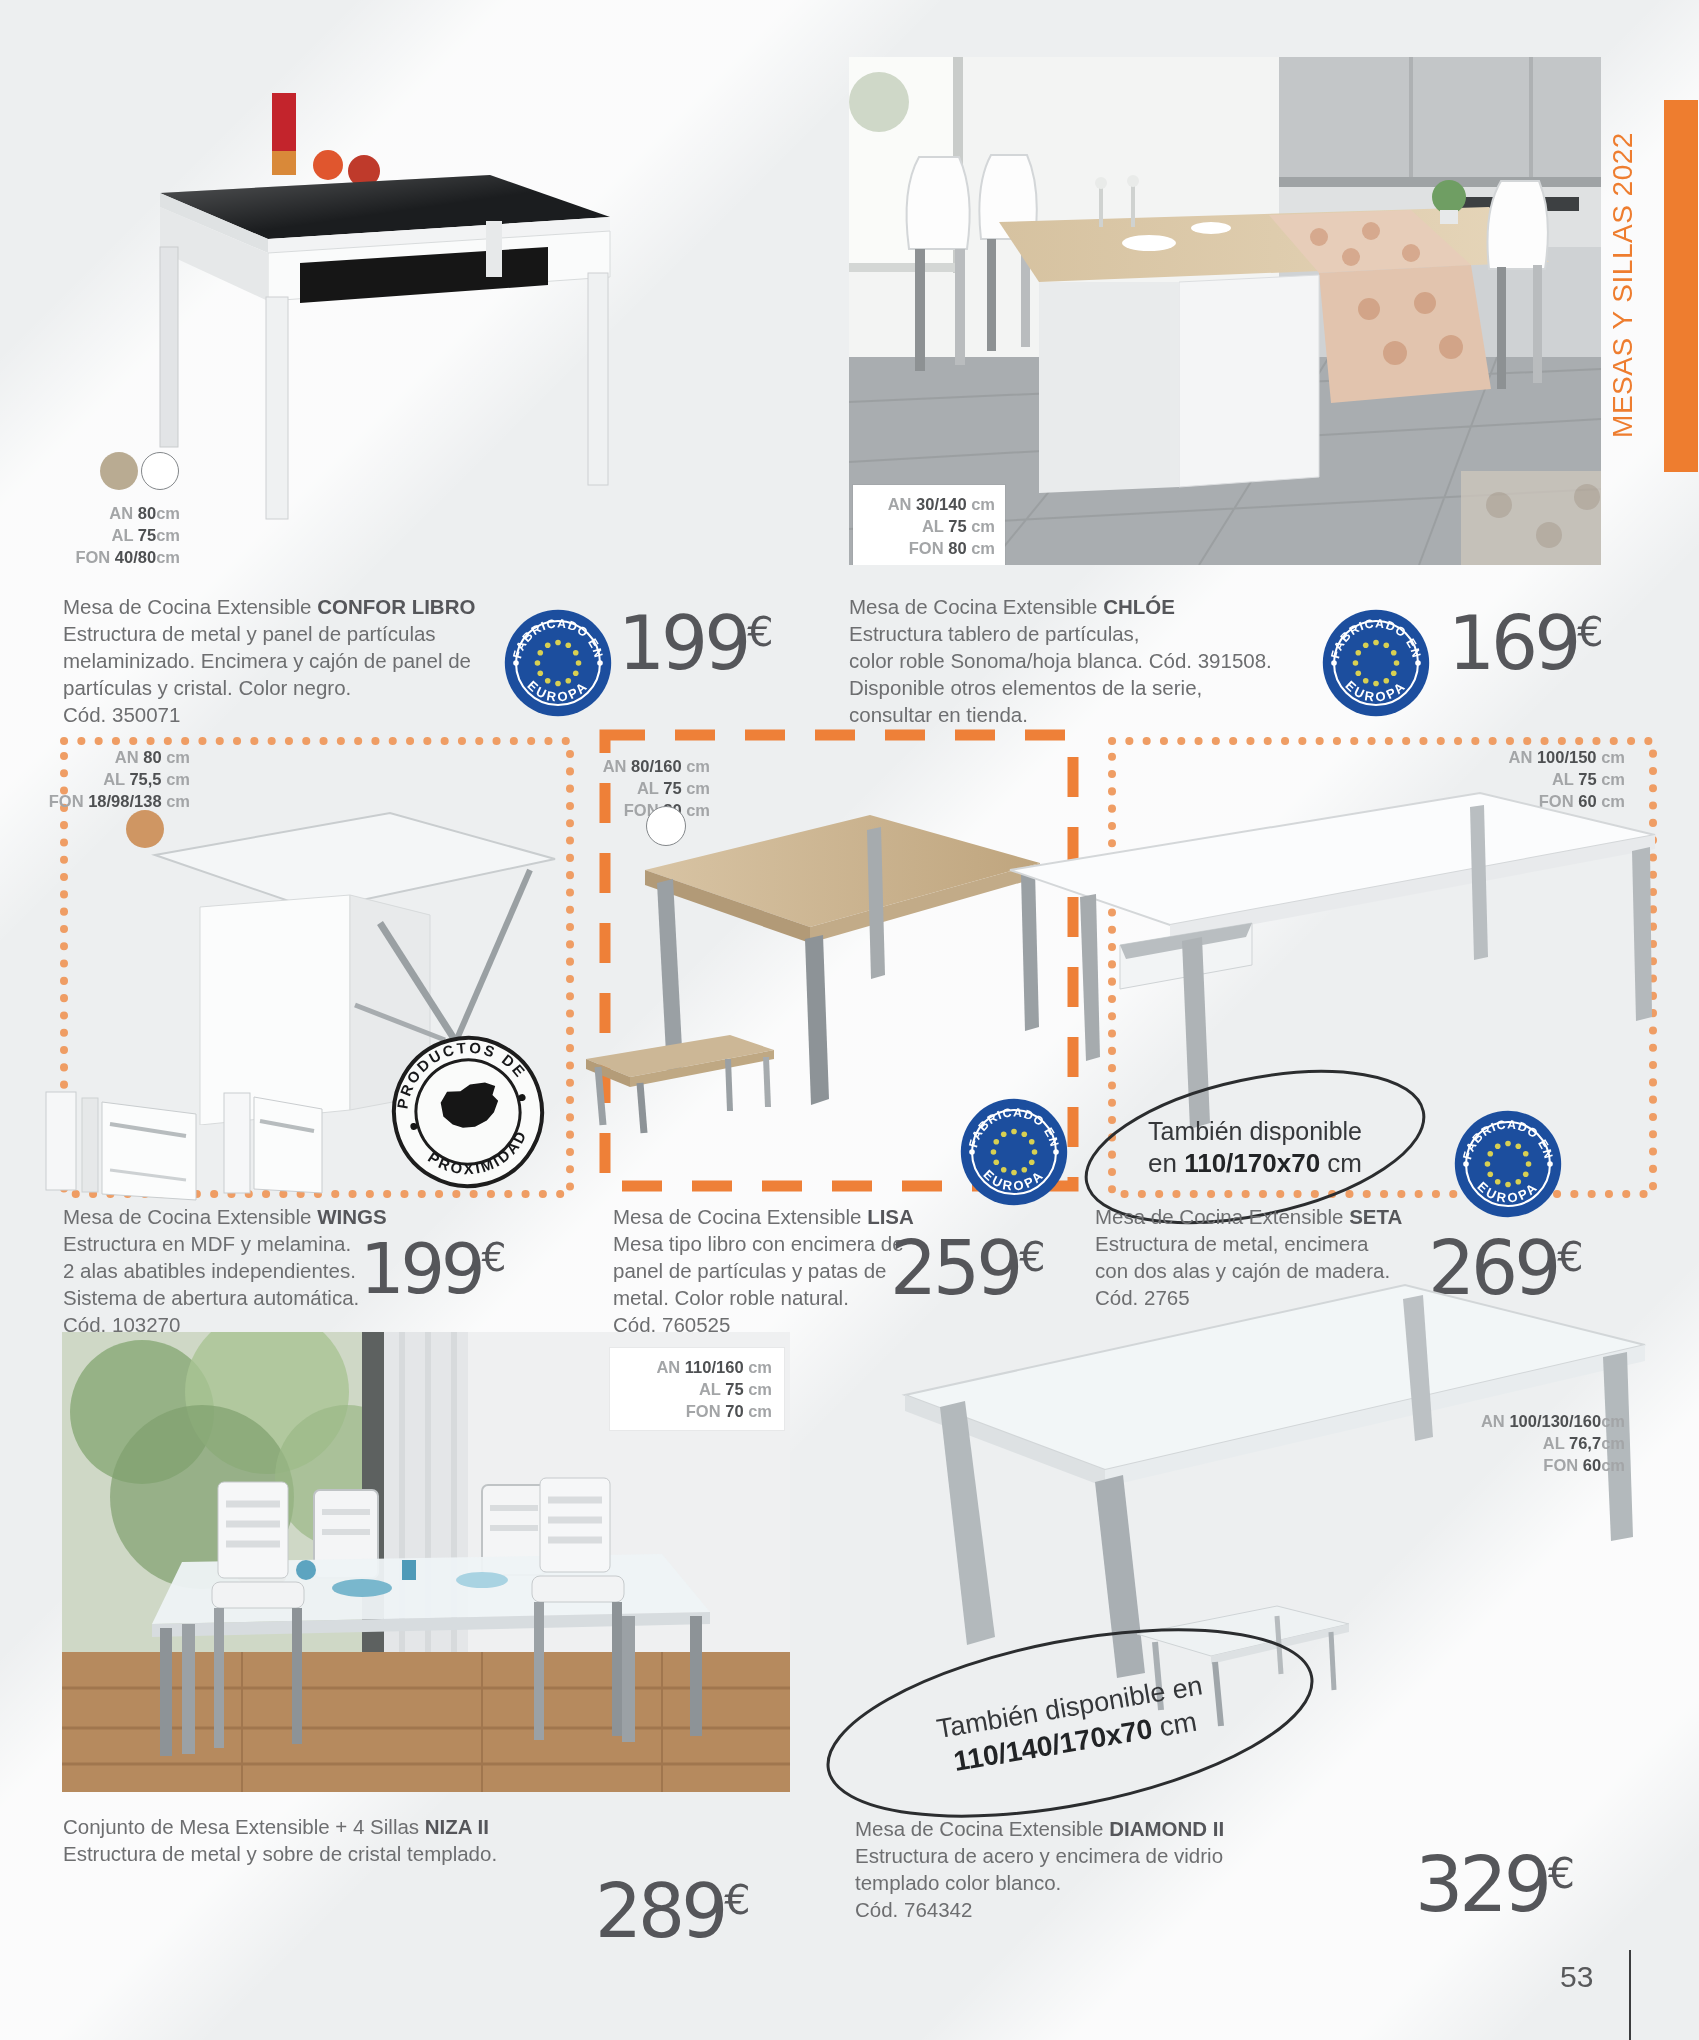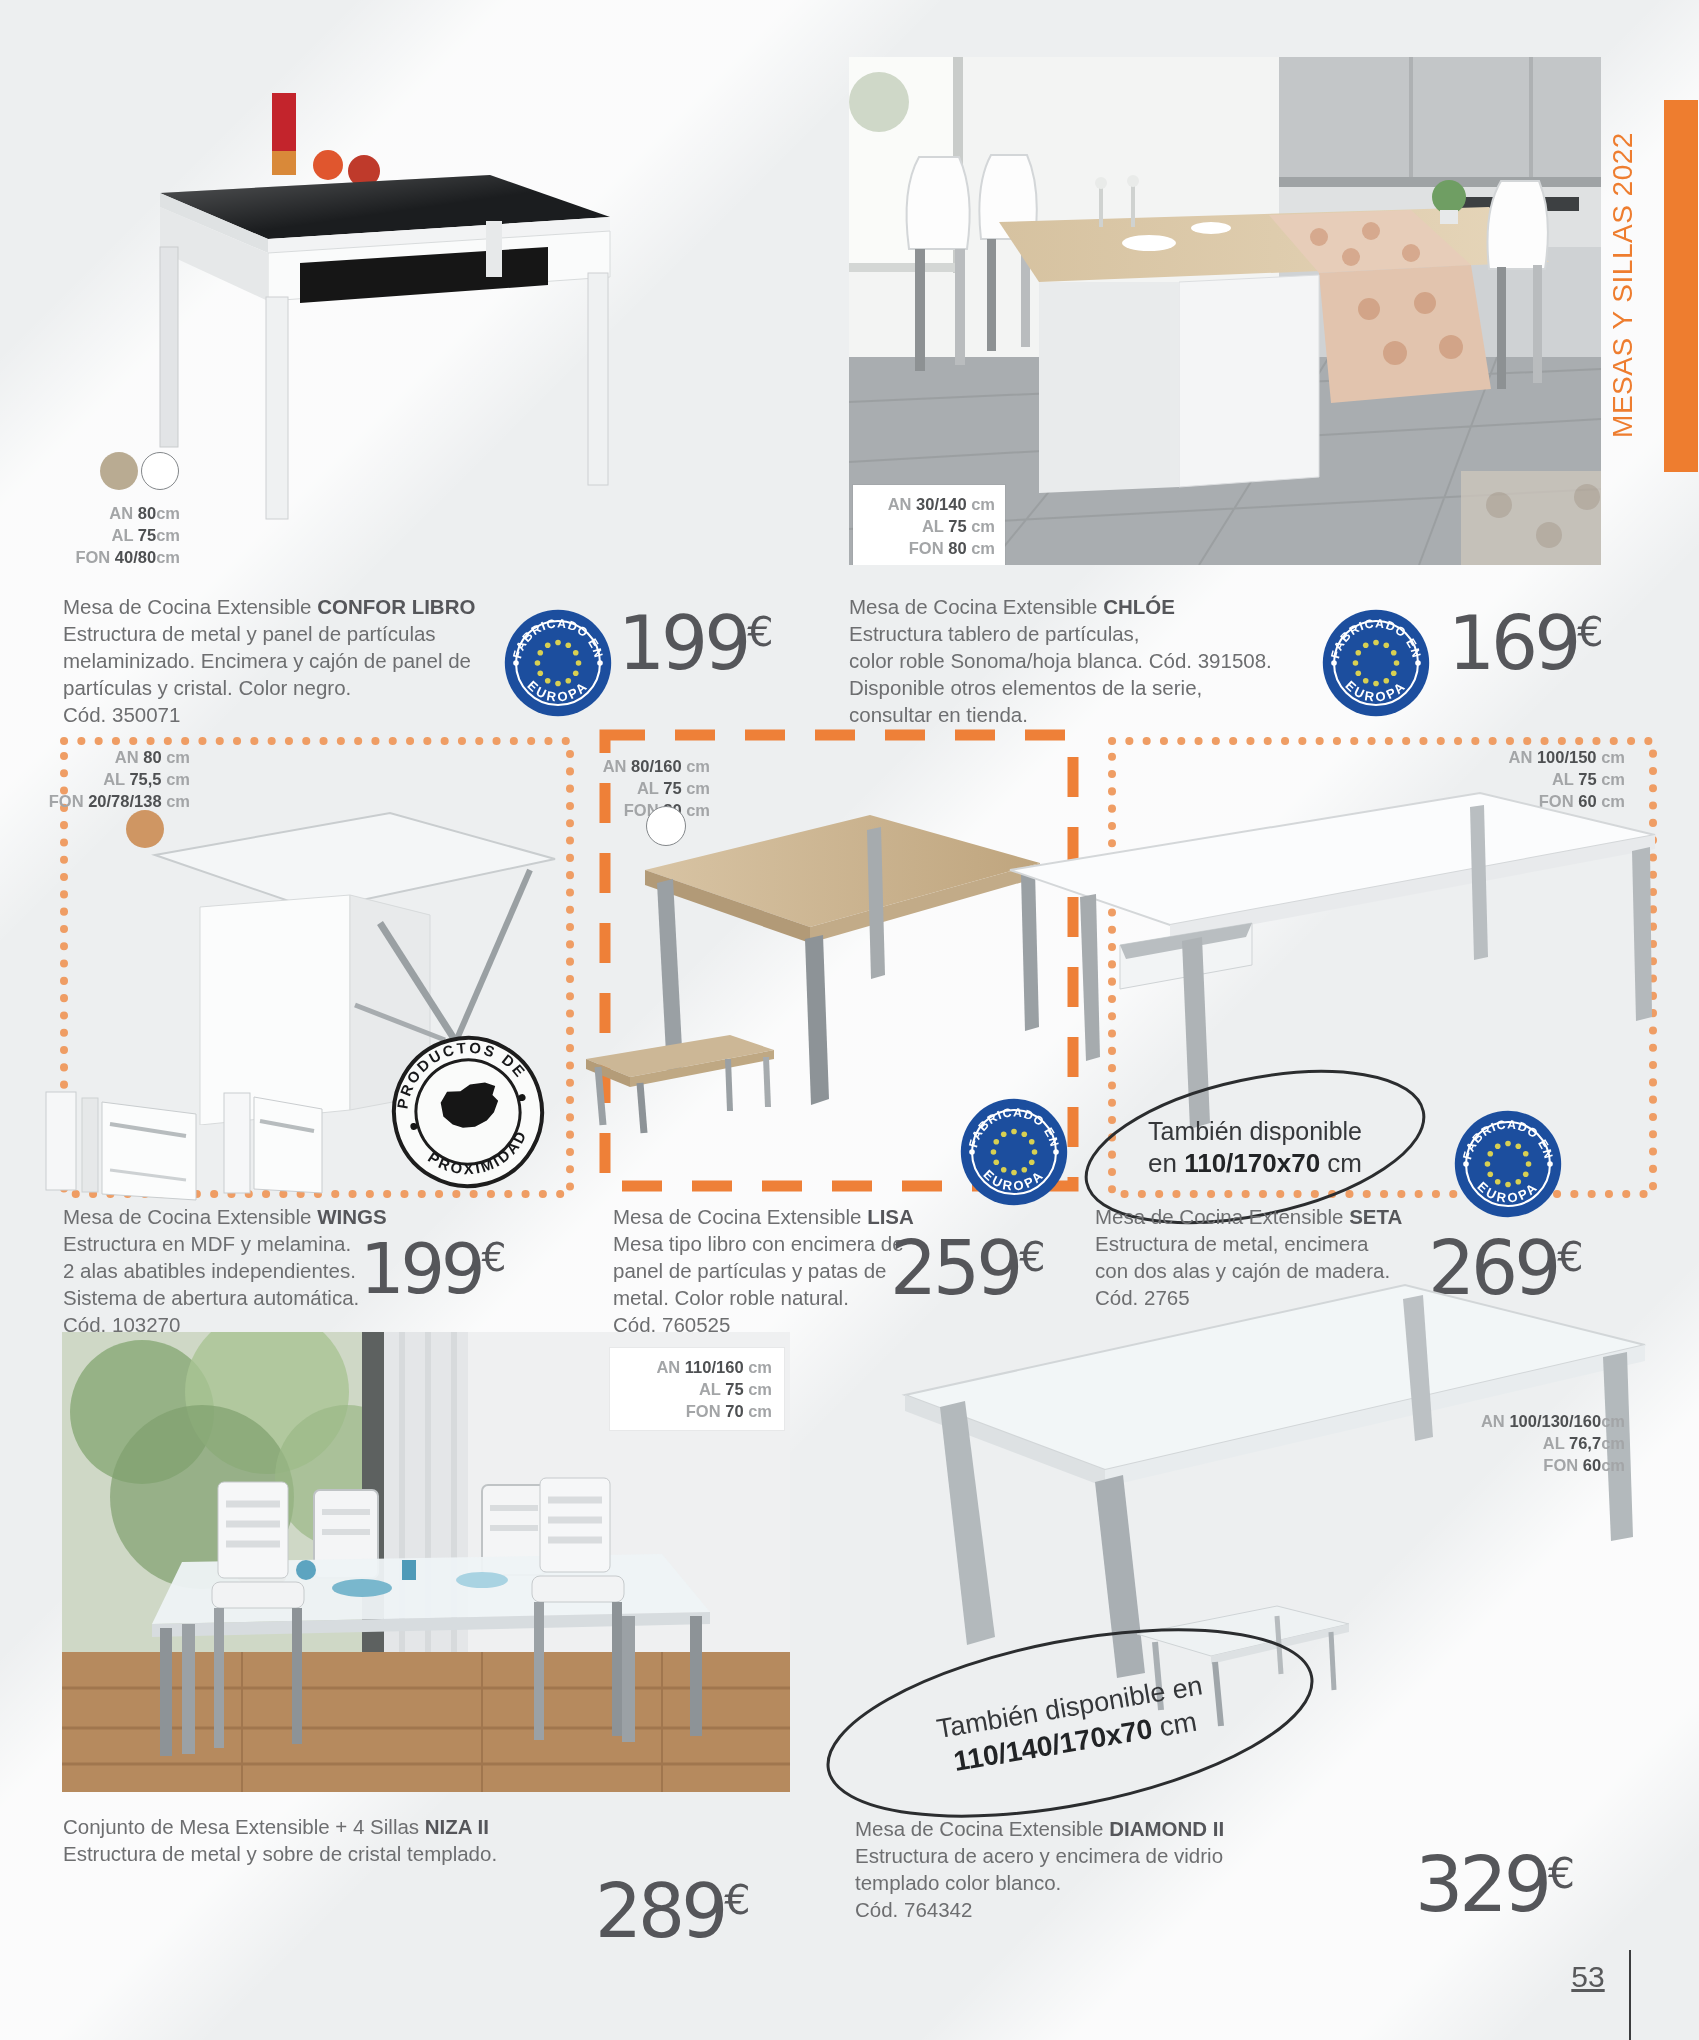--- a/index.html
+++ b/index.html
@@ -35,21 +35,21 @@
   
   .also{position:absolute;}
   .also svg{position:absolute;inset:0;}
   .alsotext{position:absolute;inset:0;display:flex;flex-direction:column;align-items:center;
             justify-content:center;color:#35373a;line-height:1.25;white-space:nowrap;}
   .alsotext b{color:#222426;}
   
   .banner-bar{position:absolute;background:#ee7d2f;}
   .banner-text{position:absolute;transform:rotate(-90deg);font-size:28px;color:#ee7d2f;
                text-align:center;letter-spacing:.5px;white-space:nowrap;}
-  .pageno{position:absolute;font-size:30px;color:#58595b;text-align:center;text-decoration:underline;}
+  .pageno{position:absolute;font-size:30px;color:#58595b;text-align:left;}
   .pagerule{position:absolute;width:2px;background:#3c3d3f;}
   .photo{position:absolute;overflow:hidden;}
 </style>
 </head>
 <body>
 
 <div class="page">
   <div class="stripes"></div>
 
   <div>
@@ -224,21 +224,21 @@
     <div class="price" style="left:1448px;top:600px;width:215px"><span>169</span><span class="eur">€</span></div>
   </div>
 
   <div>
     <svg class="abs" style="left:58px;top:735px" width="518" height="465">
       <rect x="6" y="6" width="506" height="453" fill="none" stroke="#ef9d64" stroke-width="8" stroke-linecap="round" stroke-dasharray="0.1 17.2"></rect>
     </svg>
     <div class="dims" style="left:40px;top:746px;width:150px">
       <div><span>AN</span> <b>80</b><span> cm</span></div>
       <div><span>AL</span> <b>75,5</b><span> cm</span></div>
-      <div><span>FON</span> <b>20/78/138</b><span> cm</span></div>
+      <div><span>FON</span> <b>18/98/138</b><span> cm</span></div>
     </div>
     <span class="swatch" style="left: 126px; top: 810px; background: rgb(207, 150, 99);"></span>
     <svg class="abs" style="left:100px;top:795px" width="470" height="330" viewBox="0 0 470 330">
       <polygon points="55,60 290,18 455,64 215,115" fill="#f4f6f7" stroke="#c9cdcf" stroke-width="2"></polygon>
       <polygon points="100,112 250,100 250,315 100,330" fill="#fbfcfc" stroke="#d7dadb"></polygon>
       <polygon points="250,100 330,120 330,300 250,315" fill="#e8eaeb" stroke="#d7dadb"></polygon>
       <line x1="280" y1="128" x2="390" y2="300" stroke="#9aa0a3" stroke-width="7"></line>
       <line x1="430" y1="75" x2="350" y2="260" stroke="#9aa0a3" stroke-width="6"></line>
       <line x1="255" y1="210" x2="345" y2="245" stroke="#a7acaf" stroke-width="5"></line>
     </svg>

